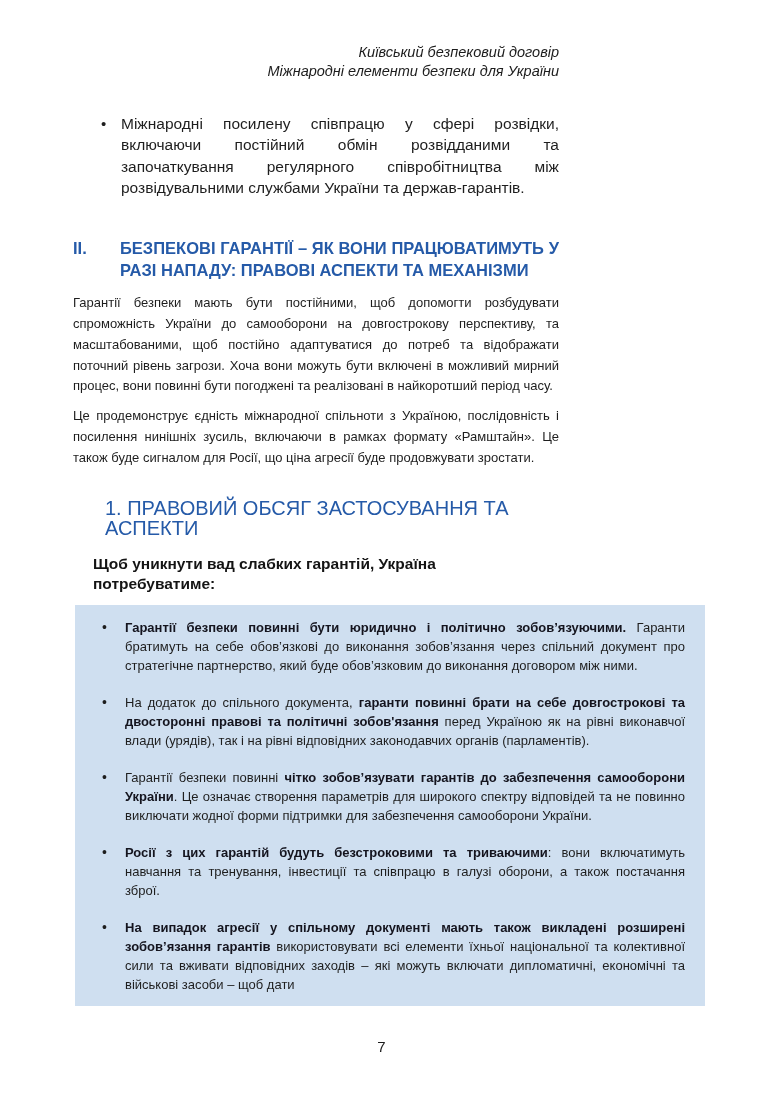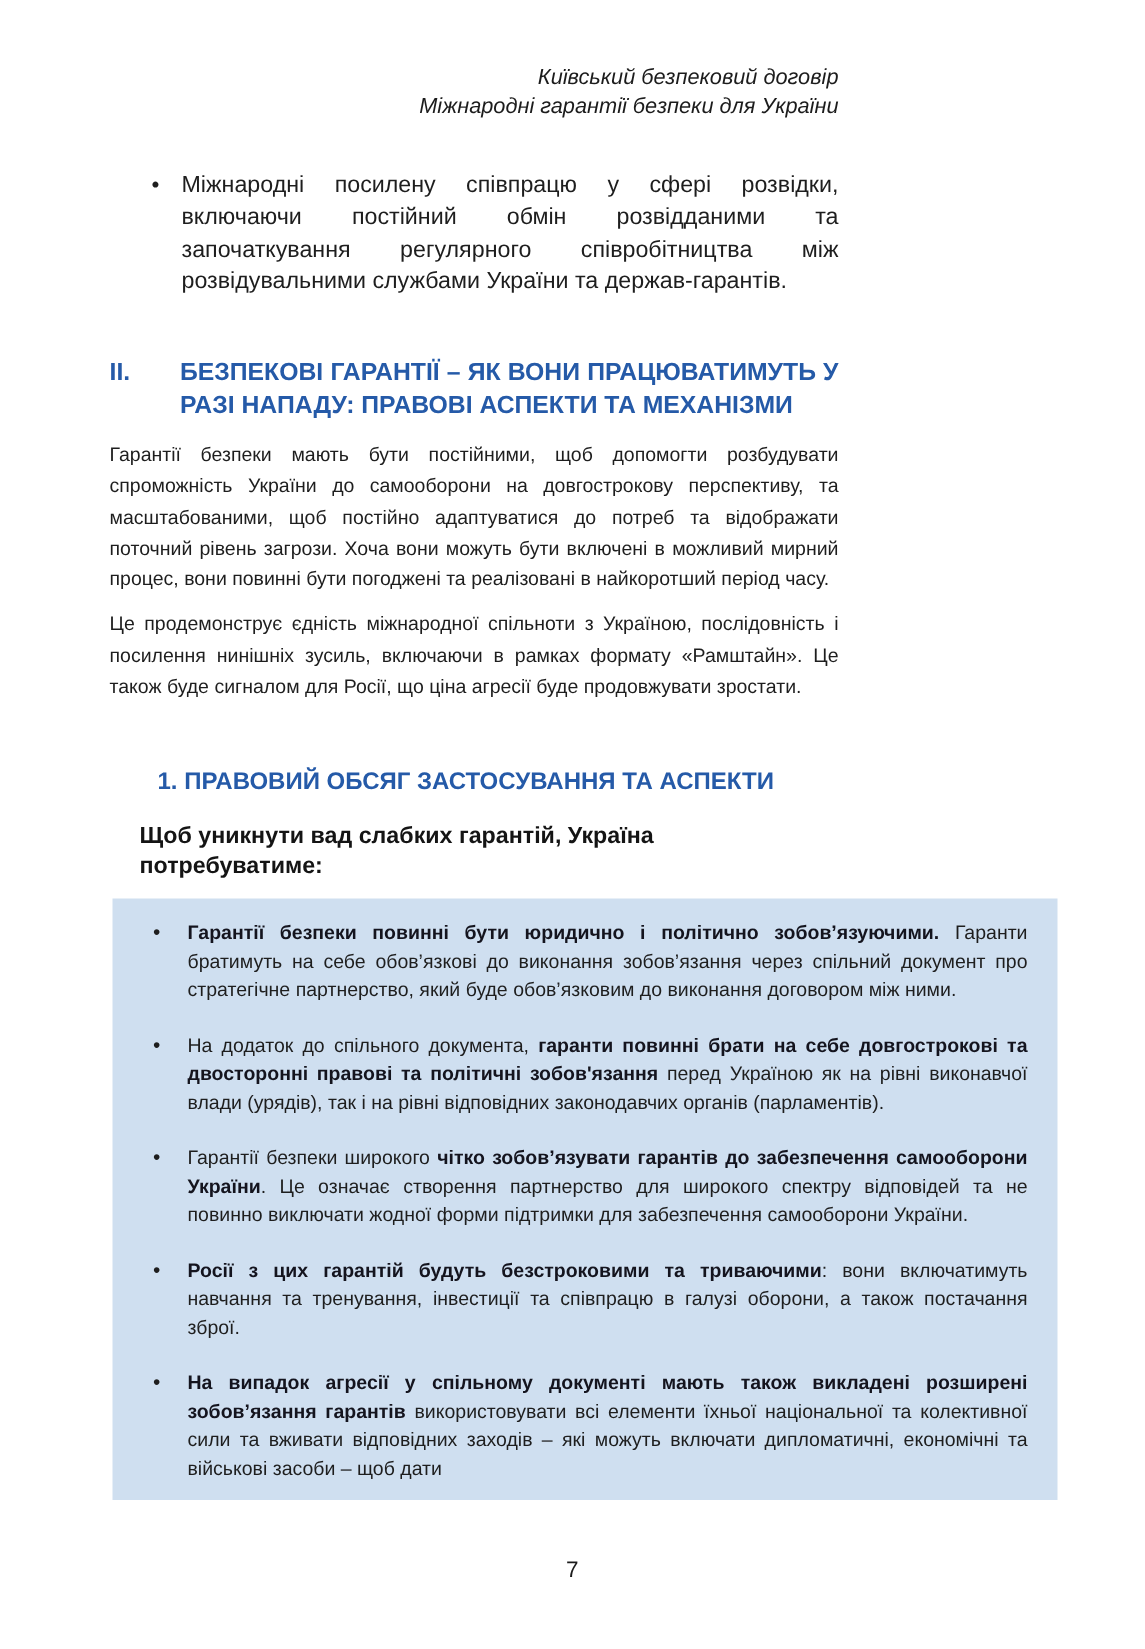--- a/index.html
+++ b/index.html
@@ -56,25 +56,25 @@
   
   .para{
     text-align:justify;
     font-size:13px;
     line-height:20.8px;
   }
   .para.p1{margin-top:12px;}
   .para.p2{margin-top:9px;}
   
   .subsection-heading{
-    margin-top:43px;
+    margin-top:29px;
     margin-left:32px;
     color:var(--accent);
-    font-weight:bold;
-    font-size:16px;
+    font-weight:normal;
+    font-size:20px;
     line-height:20px;
   }
   
   .lead{
     margin-top:16px;
     font-weight:bold;
     font-size:15.5px;
     line-height:20px;
     color:#141414;
     margin-left:20px;
@@ -111,21 +111,21 @@
     color:#1c1c1c;
   }
 </style>
 </head>
 <body>
 
 <div class="page">
 
   <div class="doc-header">
     <div>Київський безпековий договір</div>
-    <div>Міжнародні гарантії безпеки для України</div>
+    <div>Міжнародні елементи безпеки для України</div>
   </div>
 
   <div class="bullet-row intro-bullet">
     <span class="marker">•</span>
     <div class="btext">Міжнародні посилену співпрацю у сфері розвідки, включаючи постійний обмін розвідданими та започаткування регулярного співробітництва між розвідувальними службами України та держав-гарантів.</div>
   </div>
 
   <div class="section-heading">
     <span class="sec-num">II.</span>
     <span class="sec-title">БЕЗПЕКОВІ ГАРАНТІЇ – ЯК ВОНИ ПРАЦЮВАТИМУТЬ У РАЗІ НАПАДУ: ПРАВОВІ АСПЕКТИ ТА МЕХАНІЗМИ</span>
@@ -146,21 +146,21 @@
       <div class="btext"><span></span><b>Гарантії безпеки повинні бути юридично і політично зобов’язуючими.</b><span> Гаранти братимуть на себе обов’язкові до виконання зобов’язання через спільний документ про стратегічне партнерство, який буде обов’язковим до виконання договором між ними.</span></div>
     </div>
 
     <div class="box-bullet">
       <span class="marker">•</span>
       <div class="btext"><span>На додаток до спільного документа, </span><b>гаранти повинні брати на себе довгострокові та двосторонні правові та політичні зобов'язання</b><span> перед Україною як на рівні виконавчої влади (урядів), так і на рівні відповідних законодавчих органів (парламентів).</span></div>
     </div>
 
     <div class="box-bullet">
       <span class="marker">•</span>
-      <div class="btext"><span>Гарантії безпеки широкого </span><b>чітко зобов’язувати гарантів до забезпечення самооборони України</b><span>. Це означає створення партнерство для широкого спектру відповідей та не повинно виключати жодної форми підтримки для забезпечення самооборони України.</span></div>
+      <div class="btext"><span>Гарантії безпеки повинні </span><b>чітко зобов’язувати гарантів до забезпечення самооборони України</b><span>. Це означає створення параметрів для широкого спектру відповідей та не повинно виключати жодної форми підтримки для забезпечення самооборони України.</span></div>
     </div>
 
     <div class="box-bullet">
       <span class="marker">•</span>
       <div class="btext"><span></span><b>Росії з цих гарантій будуть безстроковими та триваючими</b><span>: вони включатимуть навчання та тренування, інвестиції та співпрацю в галузі оборони, а також постачання зброї.</span></div>
     </div>
 
     <div class="box-bullet">
       <span class="marker">•</span>
       <div class="btext"><span></span><b>На випадок агресії у спільному документі мають також викладені розширені зобов’язання гарантів</b><span> використовувати всі елементи їхньої національної та колективної сили та вживати відповідних заходів – які можуть включати дипломатичні, економічні та військові засоби – щоб дати</span></div>

